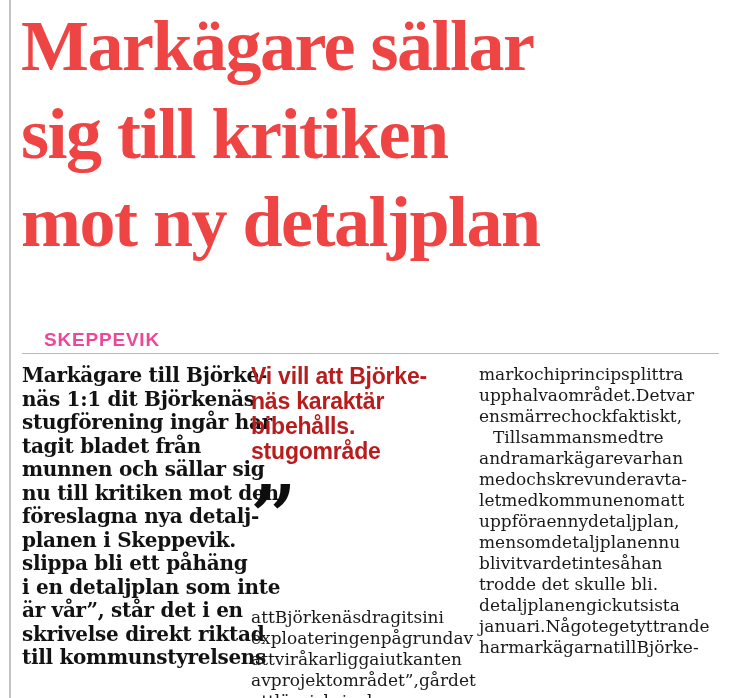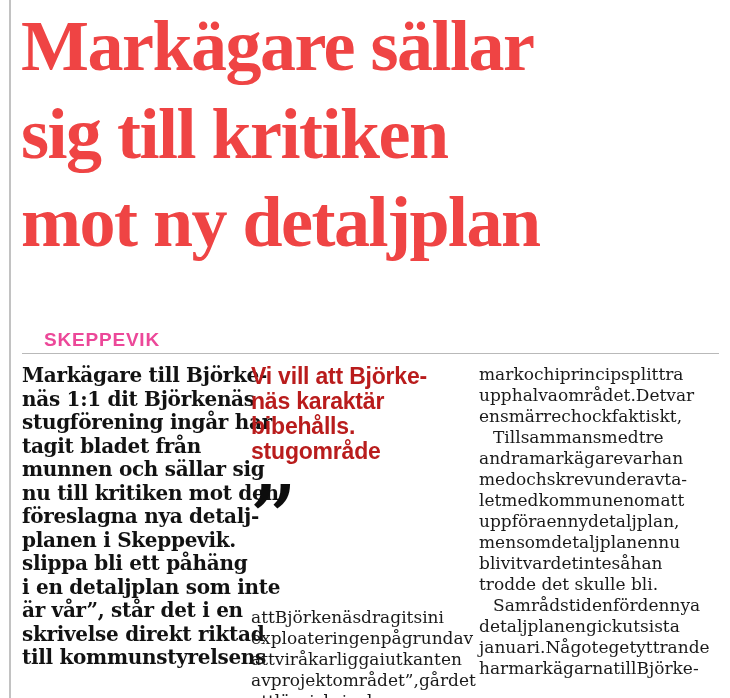--- a/index.html
+++ b/index.html
@@ -181,26 +181,20 @@
       </div>
       <div class="just">
         <span>blivit</span>
         <span>var</span>
         <span>det</span>
         <span>inte</span>
         <span>så</span>
         <span>han</span>
       </div>
       <div class="bline">trodde det skulle bli.</div>
-      <div class="just indent">
-        <span>Samrådstiden</span>
-        <span>för</span>
-        <span>den</span>
-        <span>nya</span>
-      </div>
       <div class="just">
         <span>detaljplanen</span>
         <span>gick</span>
         <span>ut</span>
         <span>sista</span>
       </div>
       <div class="just">
         <span>januari.</span>
         <span>Något</span>
         <span>eget</span>

